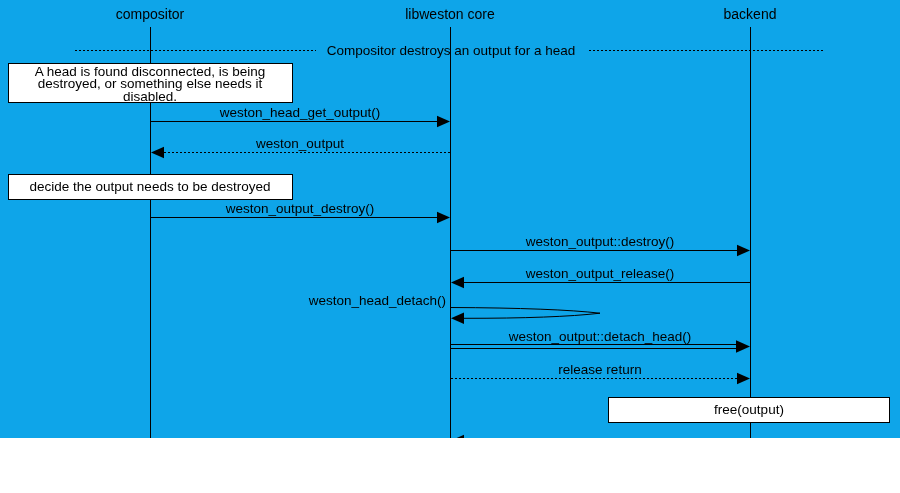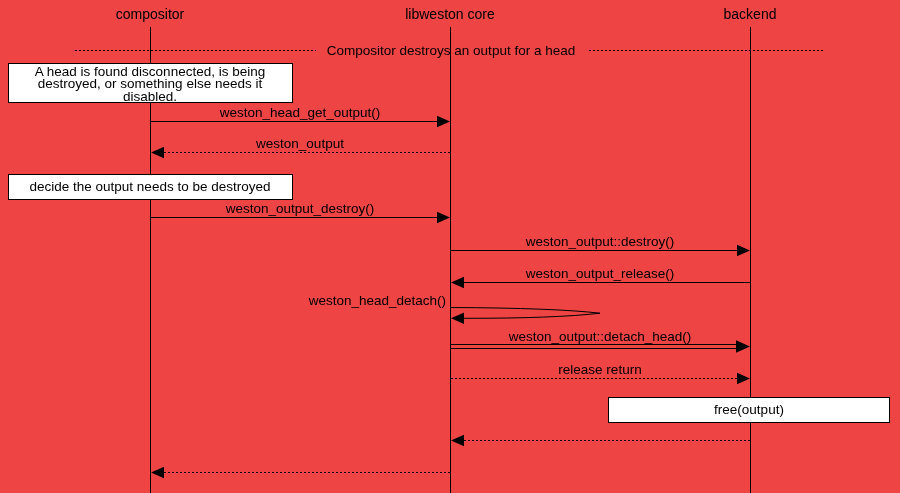--- a/index.html
+++ b/index.html
@@ -3,22 +3,22 @@
 <meta charset="utf-8">
 <style>
   html, body {
     margin: 0;
     padding: 0;
     background: #ffffff;
   }
   #stage {
     position: relative;
     width: 900px;
-    height: 493px;
-    background: #ef4444;
+    height: 438px;
+    background: #0ea5e9;
     overflow: hidden;
   }
   svg { display: block; }
   .actor-lbl {
     font-family: "Liberation Sans", sans-serif;
     font-size: 14px;
     fill: #000000;
   }
   .lbl {
     font-family: "Liberation Sans", sans-serif;

